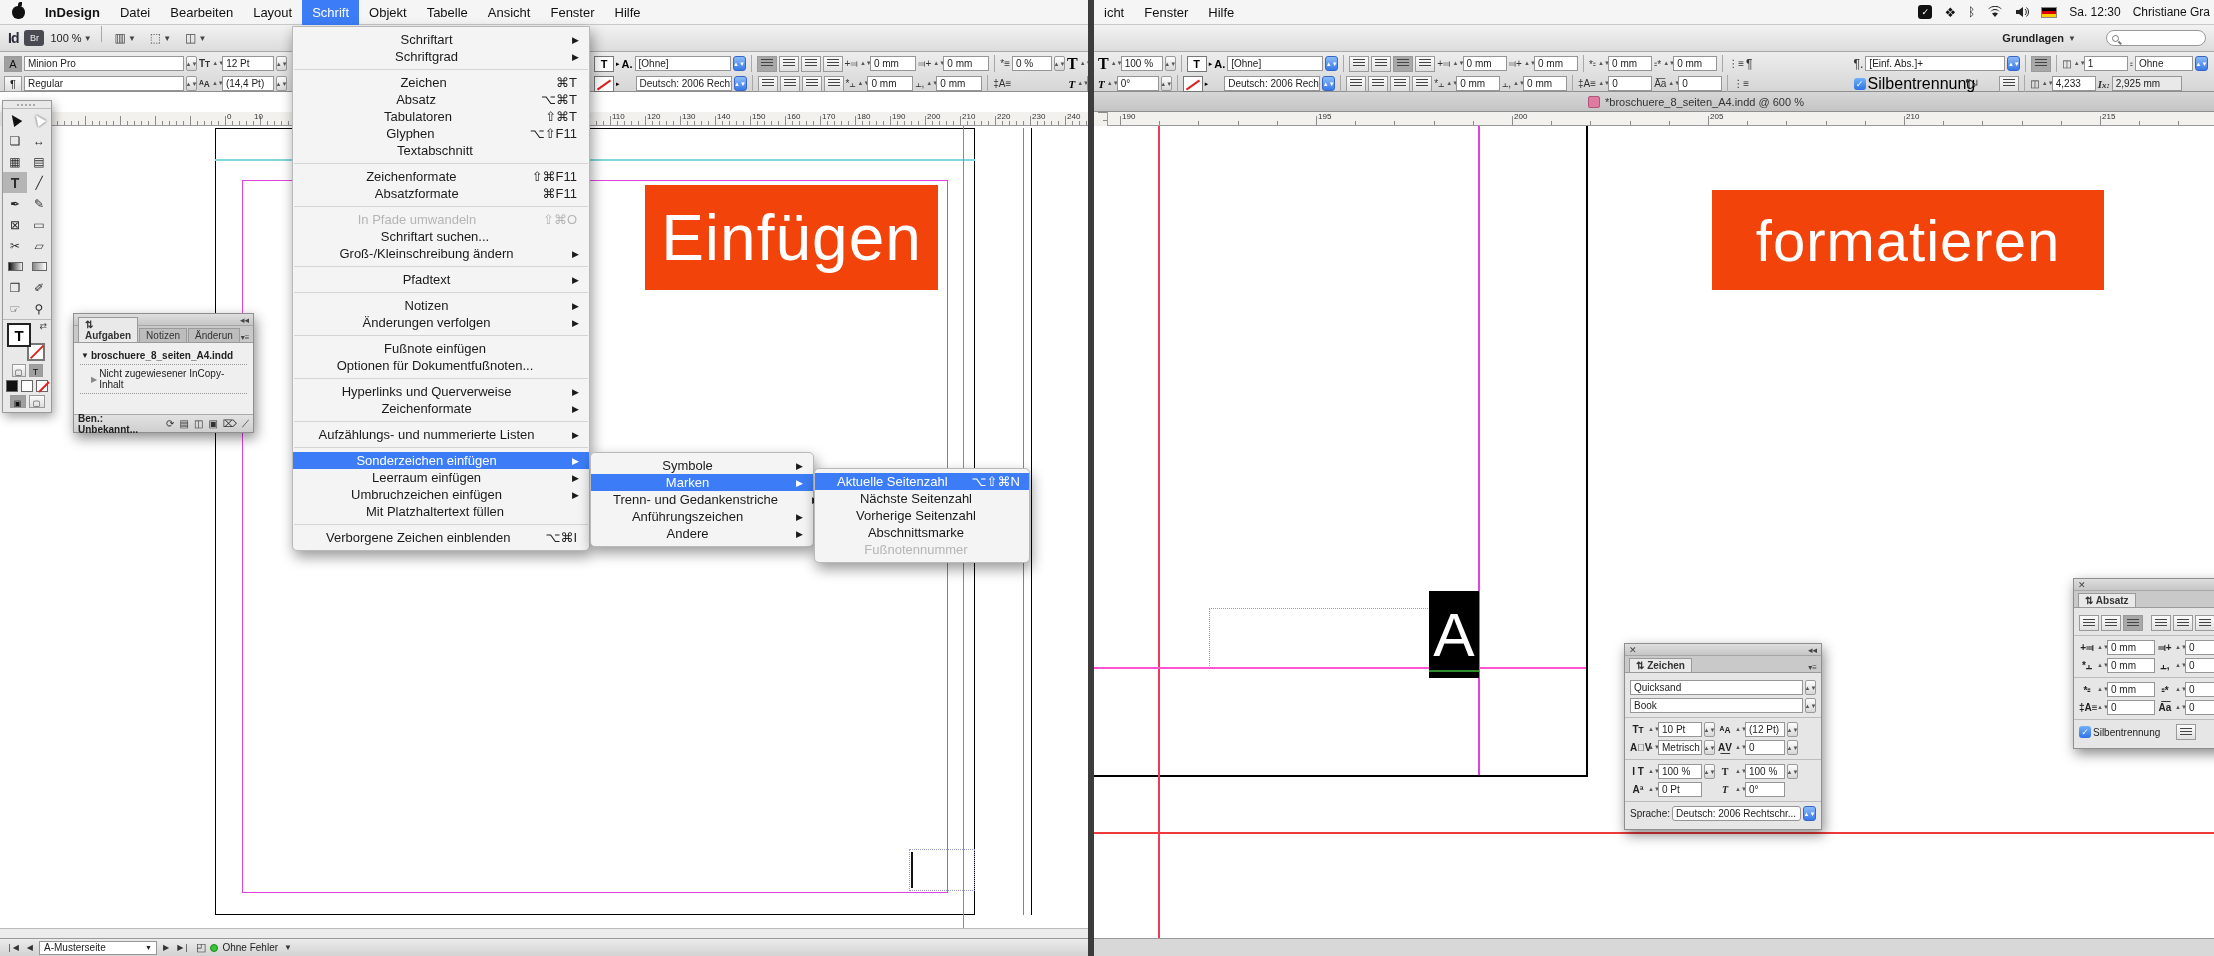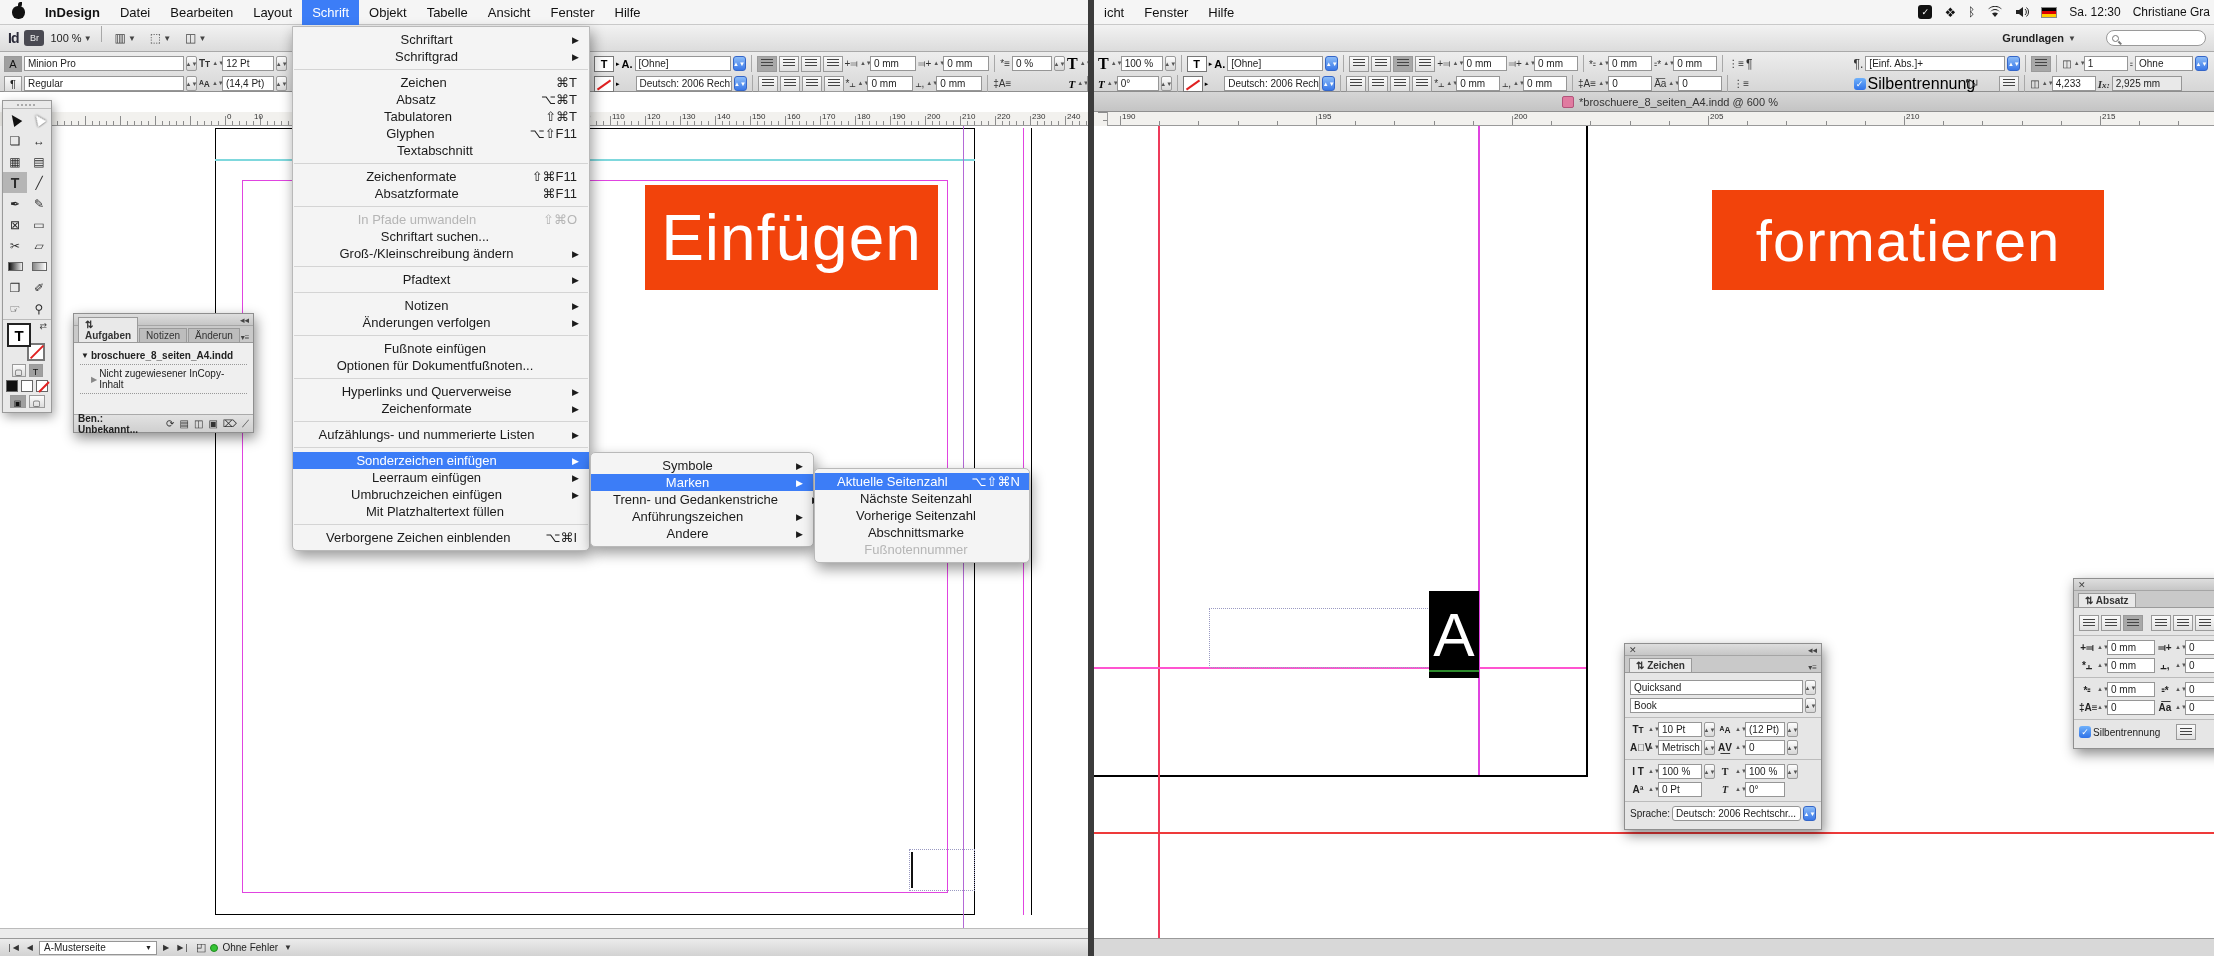--- a/index.html
+++ b/index.html
@@ -786,21 +786,21 @@
         <span class="mini-icon">◫</span>
           <span class="stepper">▲▼</span>
         <span class="field" style="width:44px;">4,233</span>
         <span class="mini-icon ital">I<small>x:</small></span>
         <span class="field" style="width:70px;background:#e9e9e9;">2,925 mm</span>
       </div>
     </div>
   </div>
 
   <div class="abs tabbar" style="left:1094px;top:92px;width:1120px;">
-    <div class="doc-tab" style="left:468px;">
+    <div class="doc-tab" style="left:494px;">
       <span class="doc-icon"></span>
       <span>*broschuere_8_seiten_A4.indd @ 600 %</span>
     </div>
   </div>
   <div class="ruler" id="hruler-right" style="left:1108px;top:112px;width:1106px;height:14px;">
       <div class="rtick" style="left: 12px; height: 9px;"></div>
       <div class="rlabel" style="left: 14px;">190</div>
       <div class="rtick" style="left: 51.2px; height: 4px;"></div>
       <div class="rtick" style="left: 90.4px; height: 4px;"></div>
       <div class="rtick" style="left: 129.6px; height: 4px;"></div>

